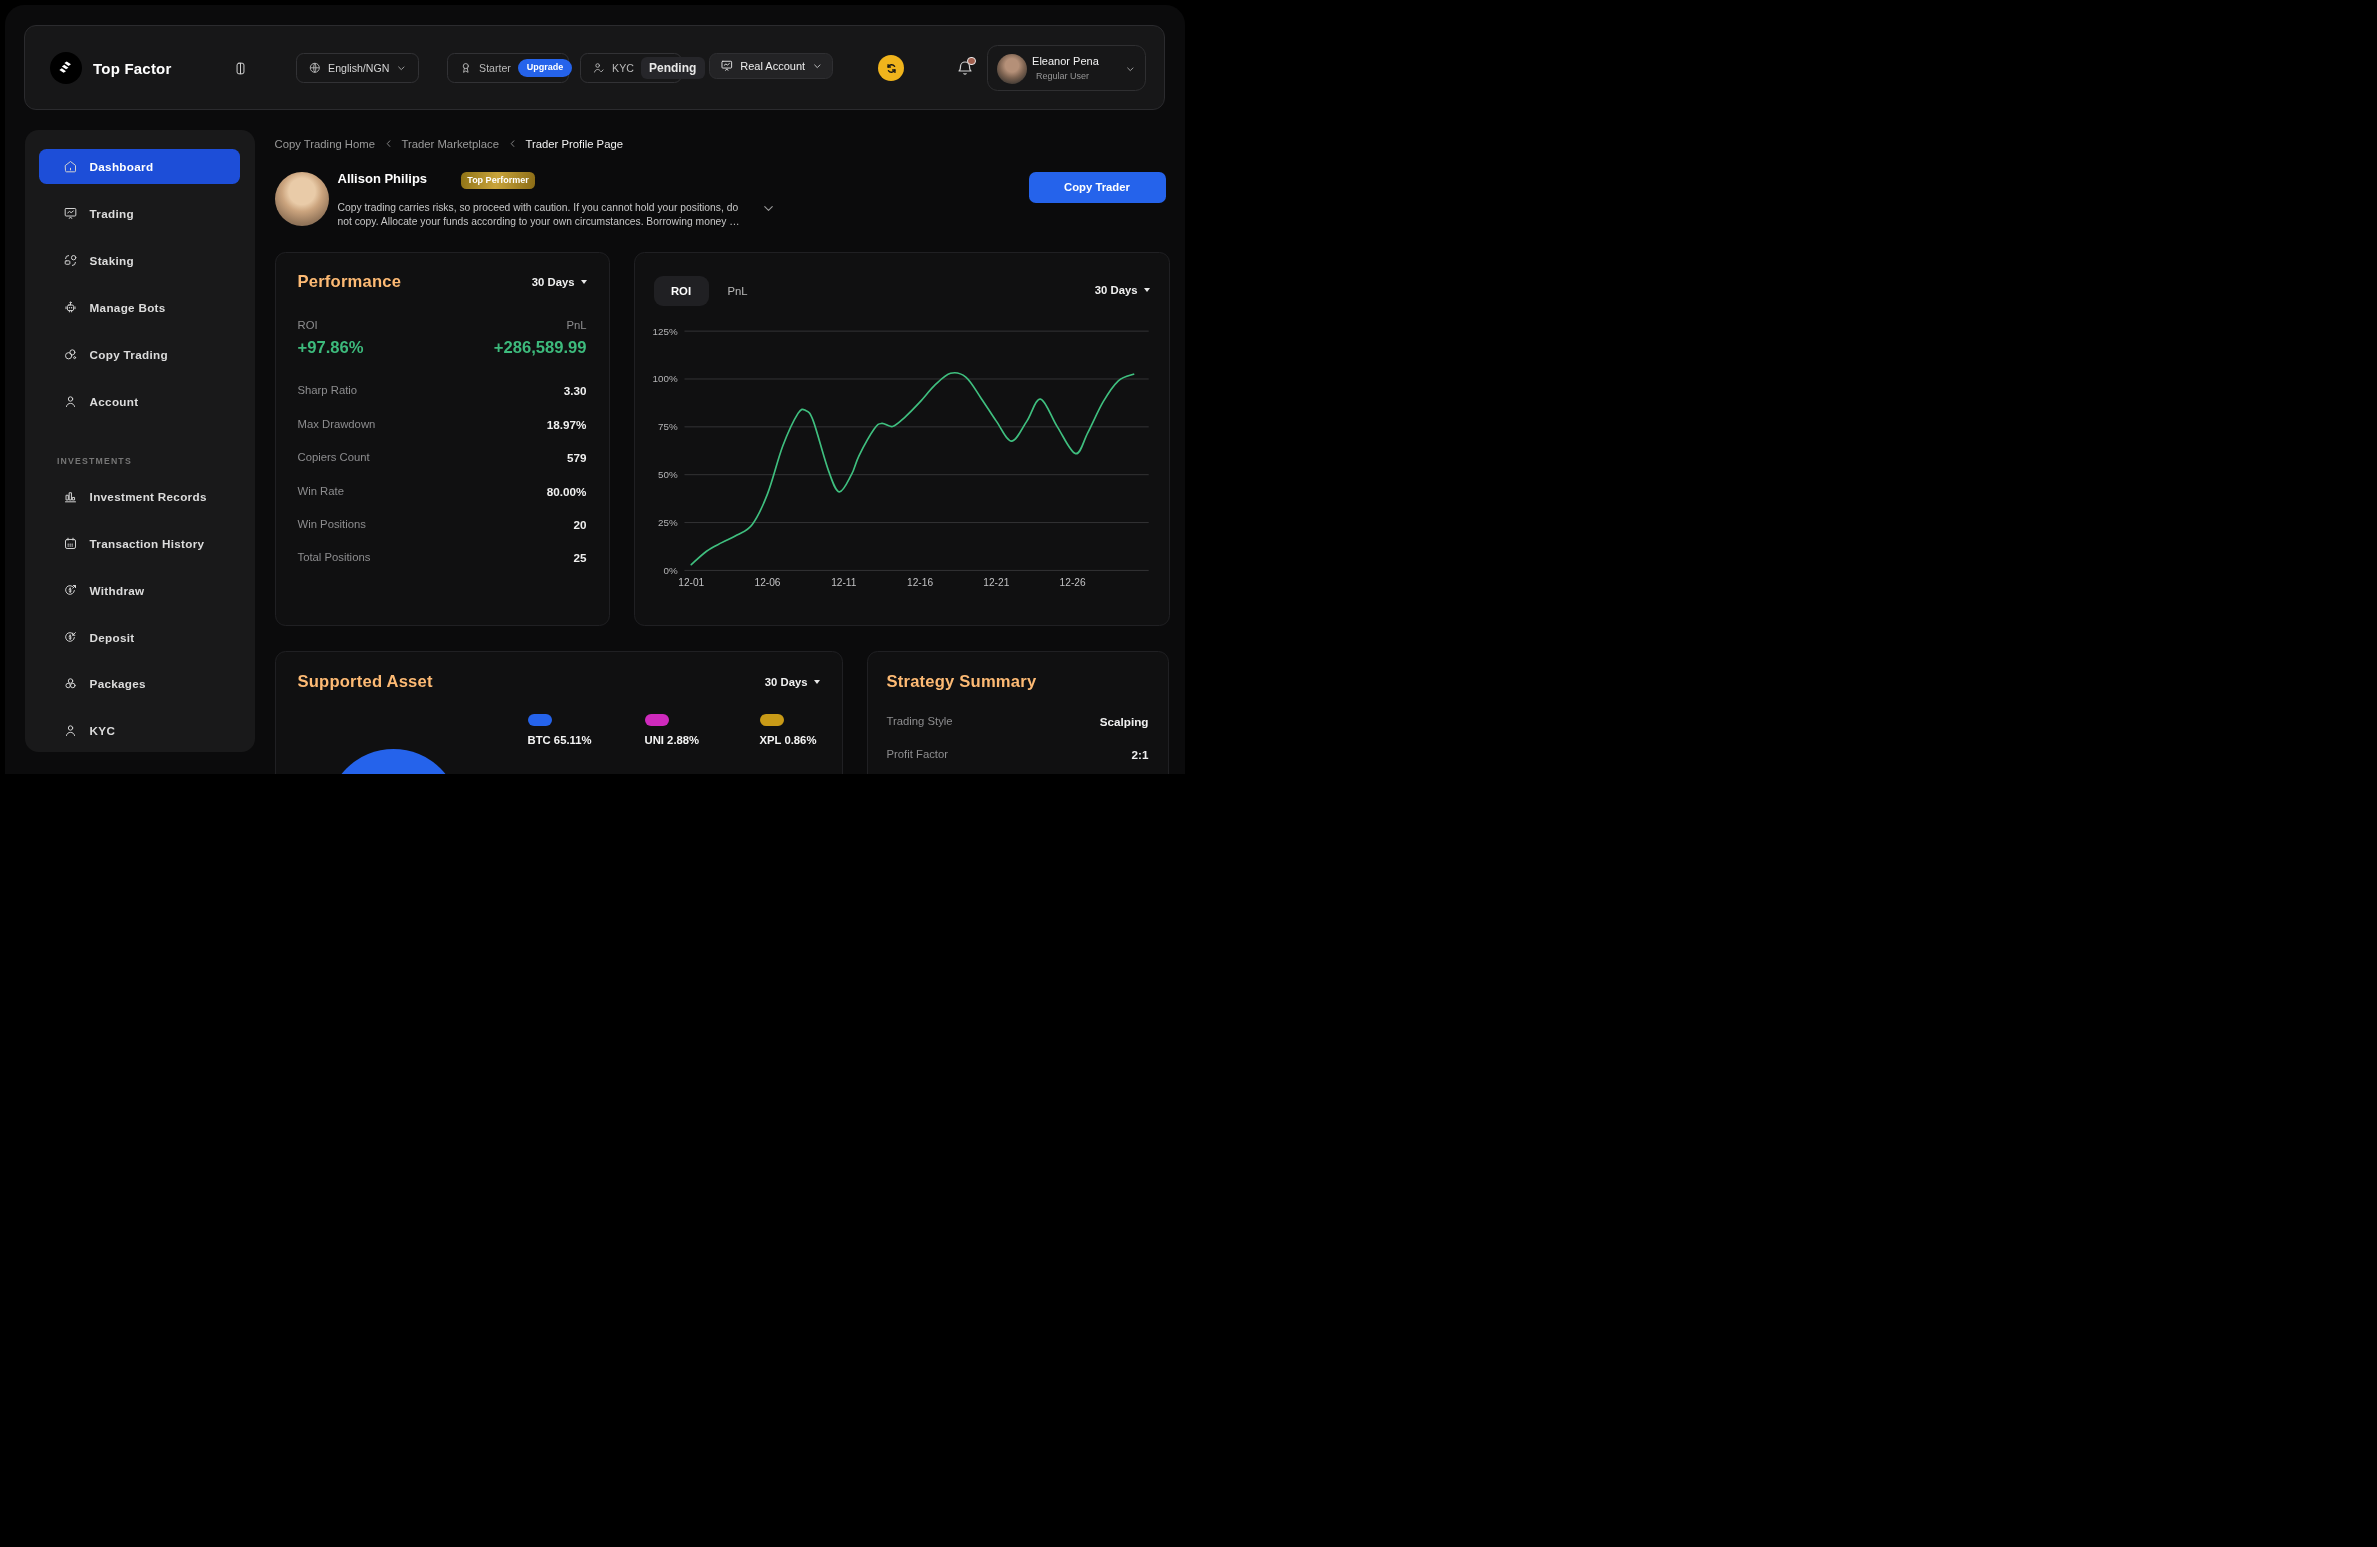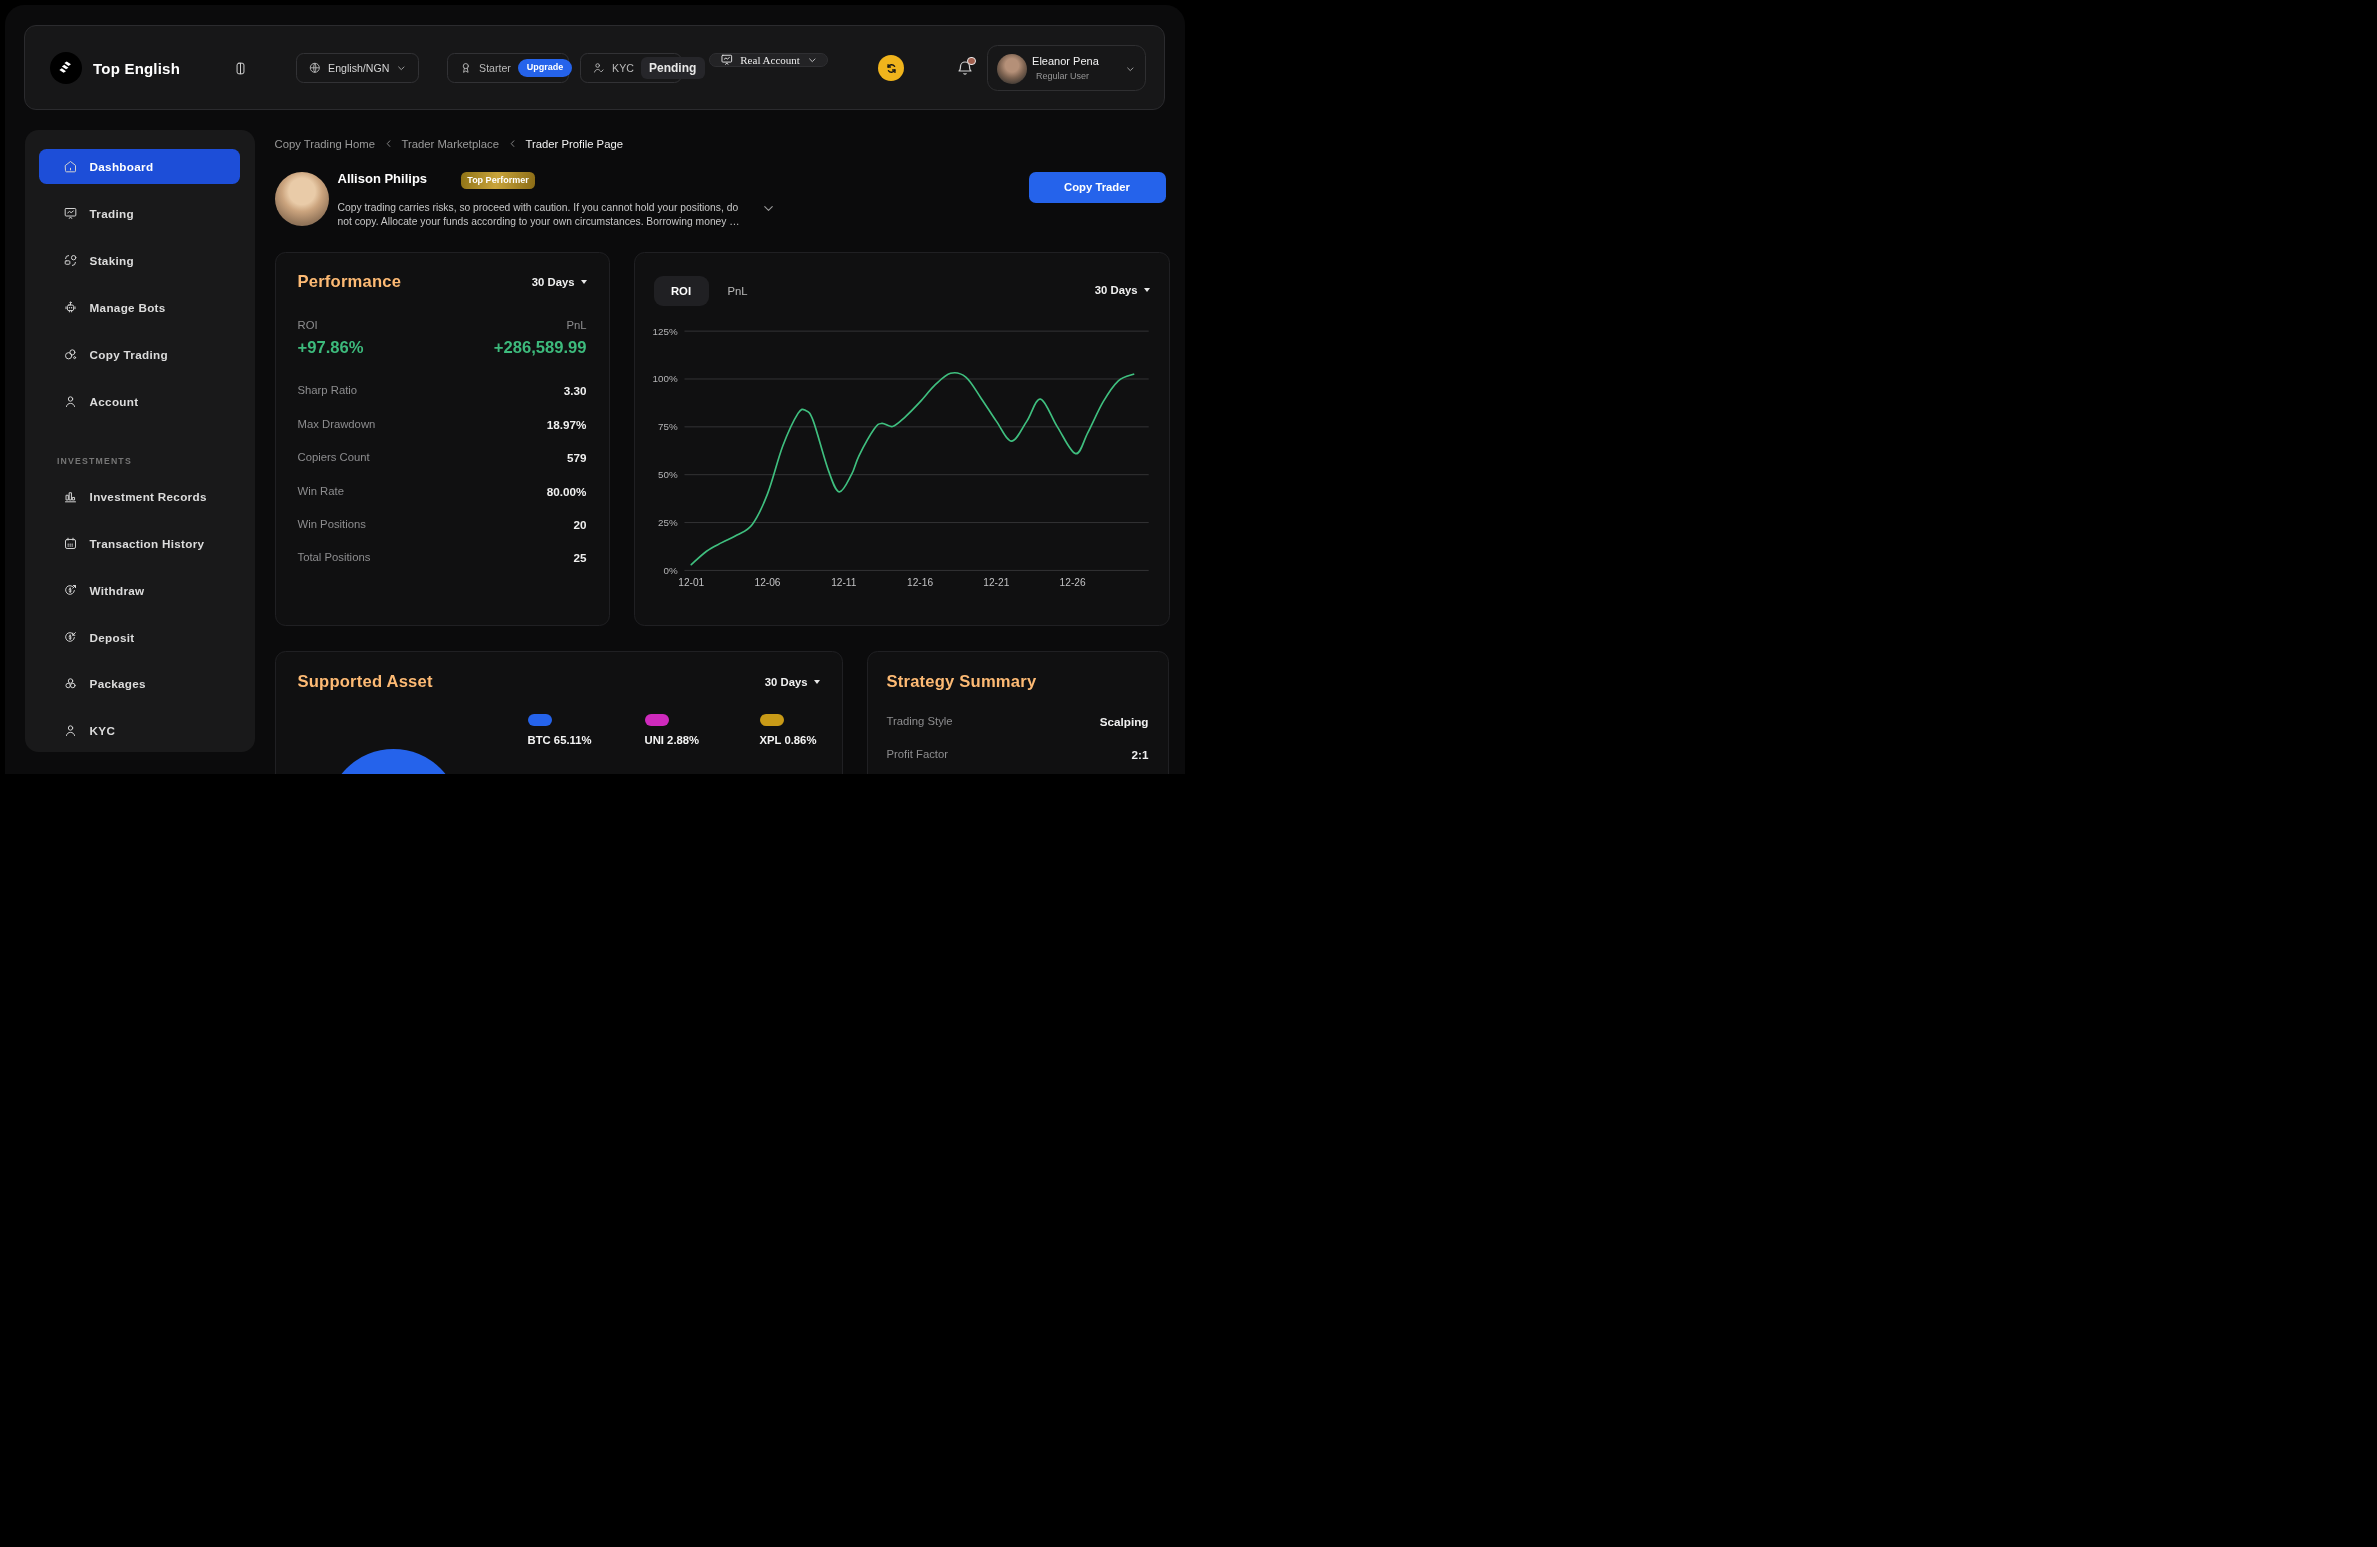--- a/index.html
+++ b/index.html
@@ -22,23 +22,23 @@
            font-size:15px; font-weight:bold; letter-spacing:0.2px; color:#fff; }
   .panel-toggle { position:absolute; left:208px; top:35px; width:15px; height:15px; color:#cfcfcf; cursor:pointer; }
   .hpill { position:absolute; top:27px; height:30px; border:0.8px solid #323235; border-radius:7.6px;
            display:flex; align-items:center; padding:0 10.6px; gap:6.8px; }
   .hpill .plabel { font-size:10.6px; color:#b9b9b9; }
   .hicon { width:13.6px; height:13.6px; color:#b9b9b9; flex:0 0 auto; }
   .upgrade { background:var(--blue,#2563eb); color:#fff; font-size:9px; font-weight:bold;
              border-radius:10.6px; padding:4.5px 9px; line-height:1; cursor:pointer; }
   .pending { background:#26262a; color:#e8e8e8; font-size:12px; font-weight:600;
              border-radius:6px; padding:5.3px 8.3px; line-height:1; }
-  .select-filled { position:absolute; left:684px; top:27px; height:14px; background:#232325;
+  .select-filled { position:absolute; left:684px; top:27px; height:26px; background:#232325;
                    border:0.8px solid #2f2f32; border-radius:7.6px; display:flex; align-items:center;
-                   padding:0 9.8px; gap:6.8px; cursor:pointer;font-family:Liberation Serif, serif; }
+                   padding:0 9.8px; gap:6.8px; cursor:pointer; }
   .select-filled .plabel { color:#ececec; font-size:11px; }
   .select-filled .hicon { color:#ececec; }
   .chev { width:10.6px; height:10.6px; color:#bdbdbd; }
   .refresh-btn { position:absolute; left:853px; top:29.5px; width:26px; height:26px; border-radius:50%;
                  background:#f0b41c; display:flex; align-items:center; justify-content:center; cursor:pointer; }
   .bell-wrap { position:absolute; left:931px; top:33px; width:18px; height:18px; color:#cfcfcf; cursor:pointer; }
   .bell-dot { position:absolute; right:-1.5px; top:-2.3px; width:8.3px; height:8.3px; border-radius:50%;
               background:#a2604f; border:1.5px solid #e9e9e9; }
   .profile { position:absolute; left:962px; top:19.6px; width:159px; height:46px;
              border:0.8px solid #2f2f31; border-radius:10.6px; cursor:pointer; }
@@ -124,21 +124,21 @@
 <div class="app">
 
   <div class="header">
     <div class="logo">
       <svg width="18" height="18" viewBox="0 0 24 24" fill="#fff">
         <path d="M13 3.2l5.6 3.9-3.2 2.1-5.6-3.9z"></path>
         <path d="M9.7 7.8l5.6 3.9-3.2 2.1-5.6-3.9z"></path>
         <path d="M6.4 12.4l5.6 3.9-3.2 2.1-5.6-3.9z"></path>
       </svg>
     </div>
-    <div class="brand">Top English</div>
+    <div class="brand">Top Factor</div>
 
     <div class="panel-toggle">
       <svg class="icn" viewBox="0 0 24 24" fill="none" stroke="currentColor" stroke-width="1.6" stroke-linecap="round">
         <rect x="6.5" y="3.5" width="11" height="17" rx="3"></rect>
           <path d="M12 3.5v17"></path>
       </svg>
     </div>
 
     <div class="hpill" style="left:271px;width:123px;">
       <span class="hicon">

